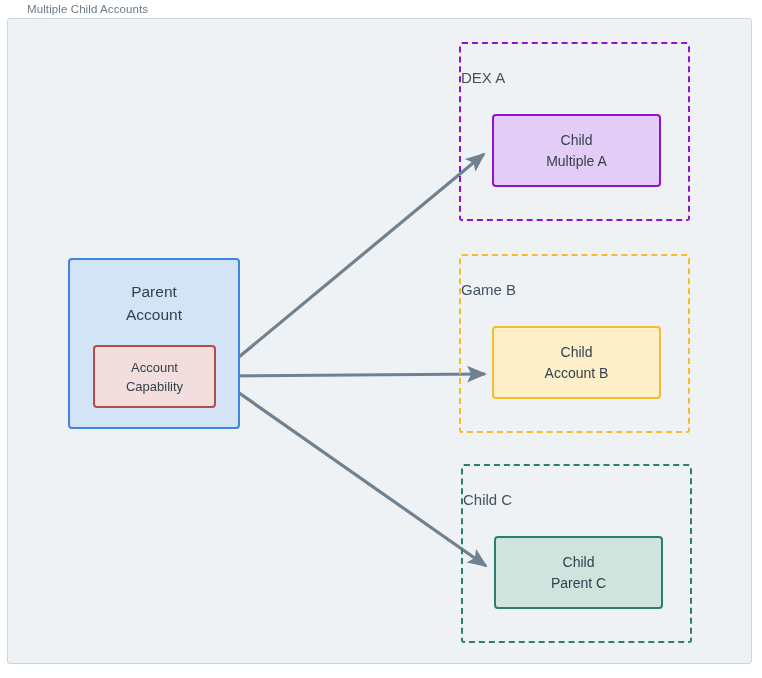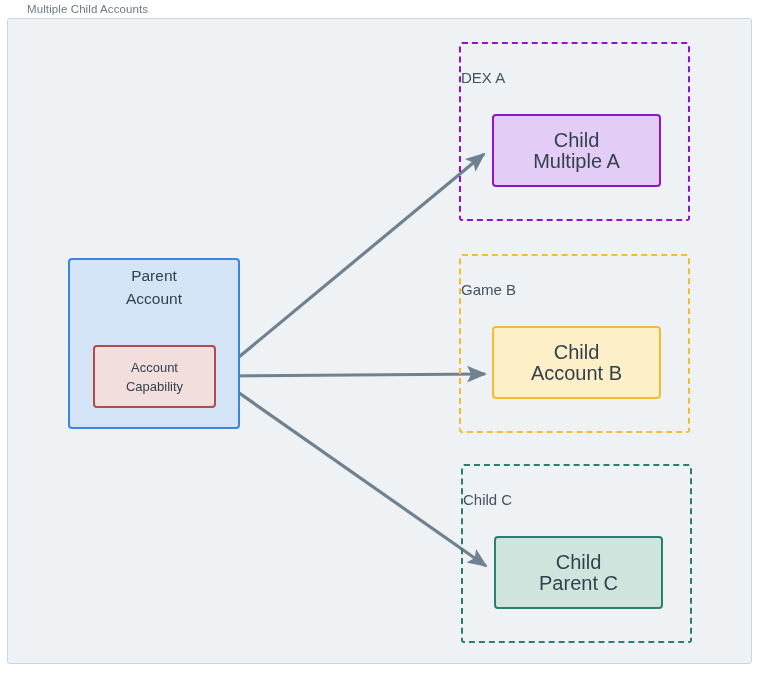--- a/index.html
+++ b/index.html
@@ -73,21 +73,21 @@
 
   
   #parent-account {
     left: 68px;
     top: 258px;
     width: 172px;
     height: 171px;
     background: #d4e4f7;
     border: 2px solid #3d85e0;
     justify-content: flex-start;
-    padding-top: 4px;
+    padding-top: 20px;
   }
   #parent-account .title {
     font-size: 15.5px;
     line-height: 23px;
     color: #34414d;
   }
 
   
   #account-capability {
     left: 93px;
@@ -147,21 +147,21 @@
   }
 
   
   .child-node {
     width: 169px;
     height: 73px;
     border-width: 2px;
     border-style: solid;
   }
   .child-node .line {
-    font-size: 20px;
+    font-size: 14px;
     line-height: 21px;
     color: #34414d;
   }
 
   #child-account-a {
     left: 492px;
     top: 114px;
     background: #e3ccf5;
     border-color: #9013cf;
   }

